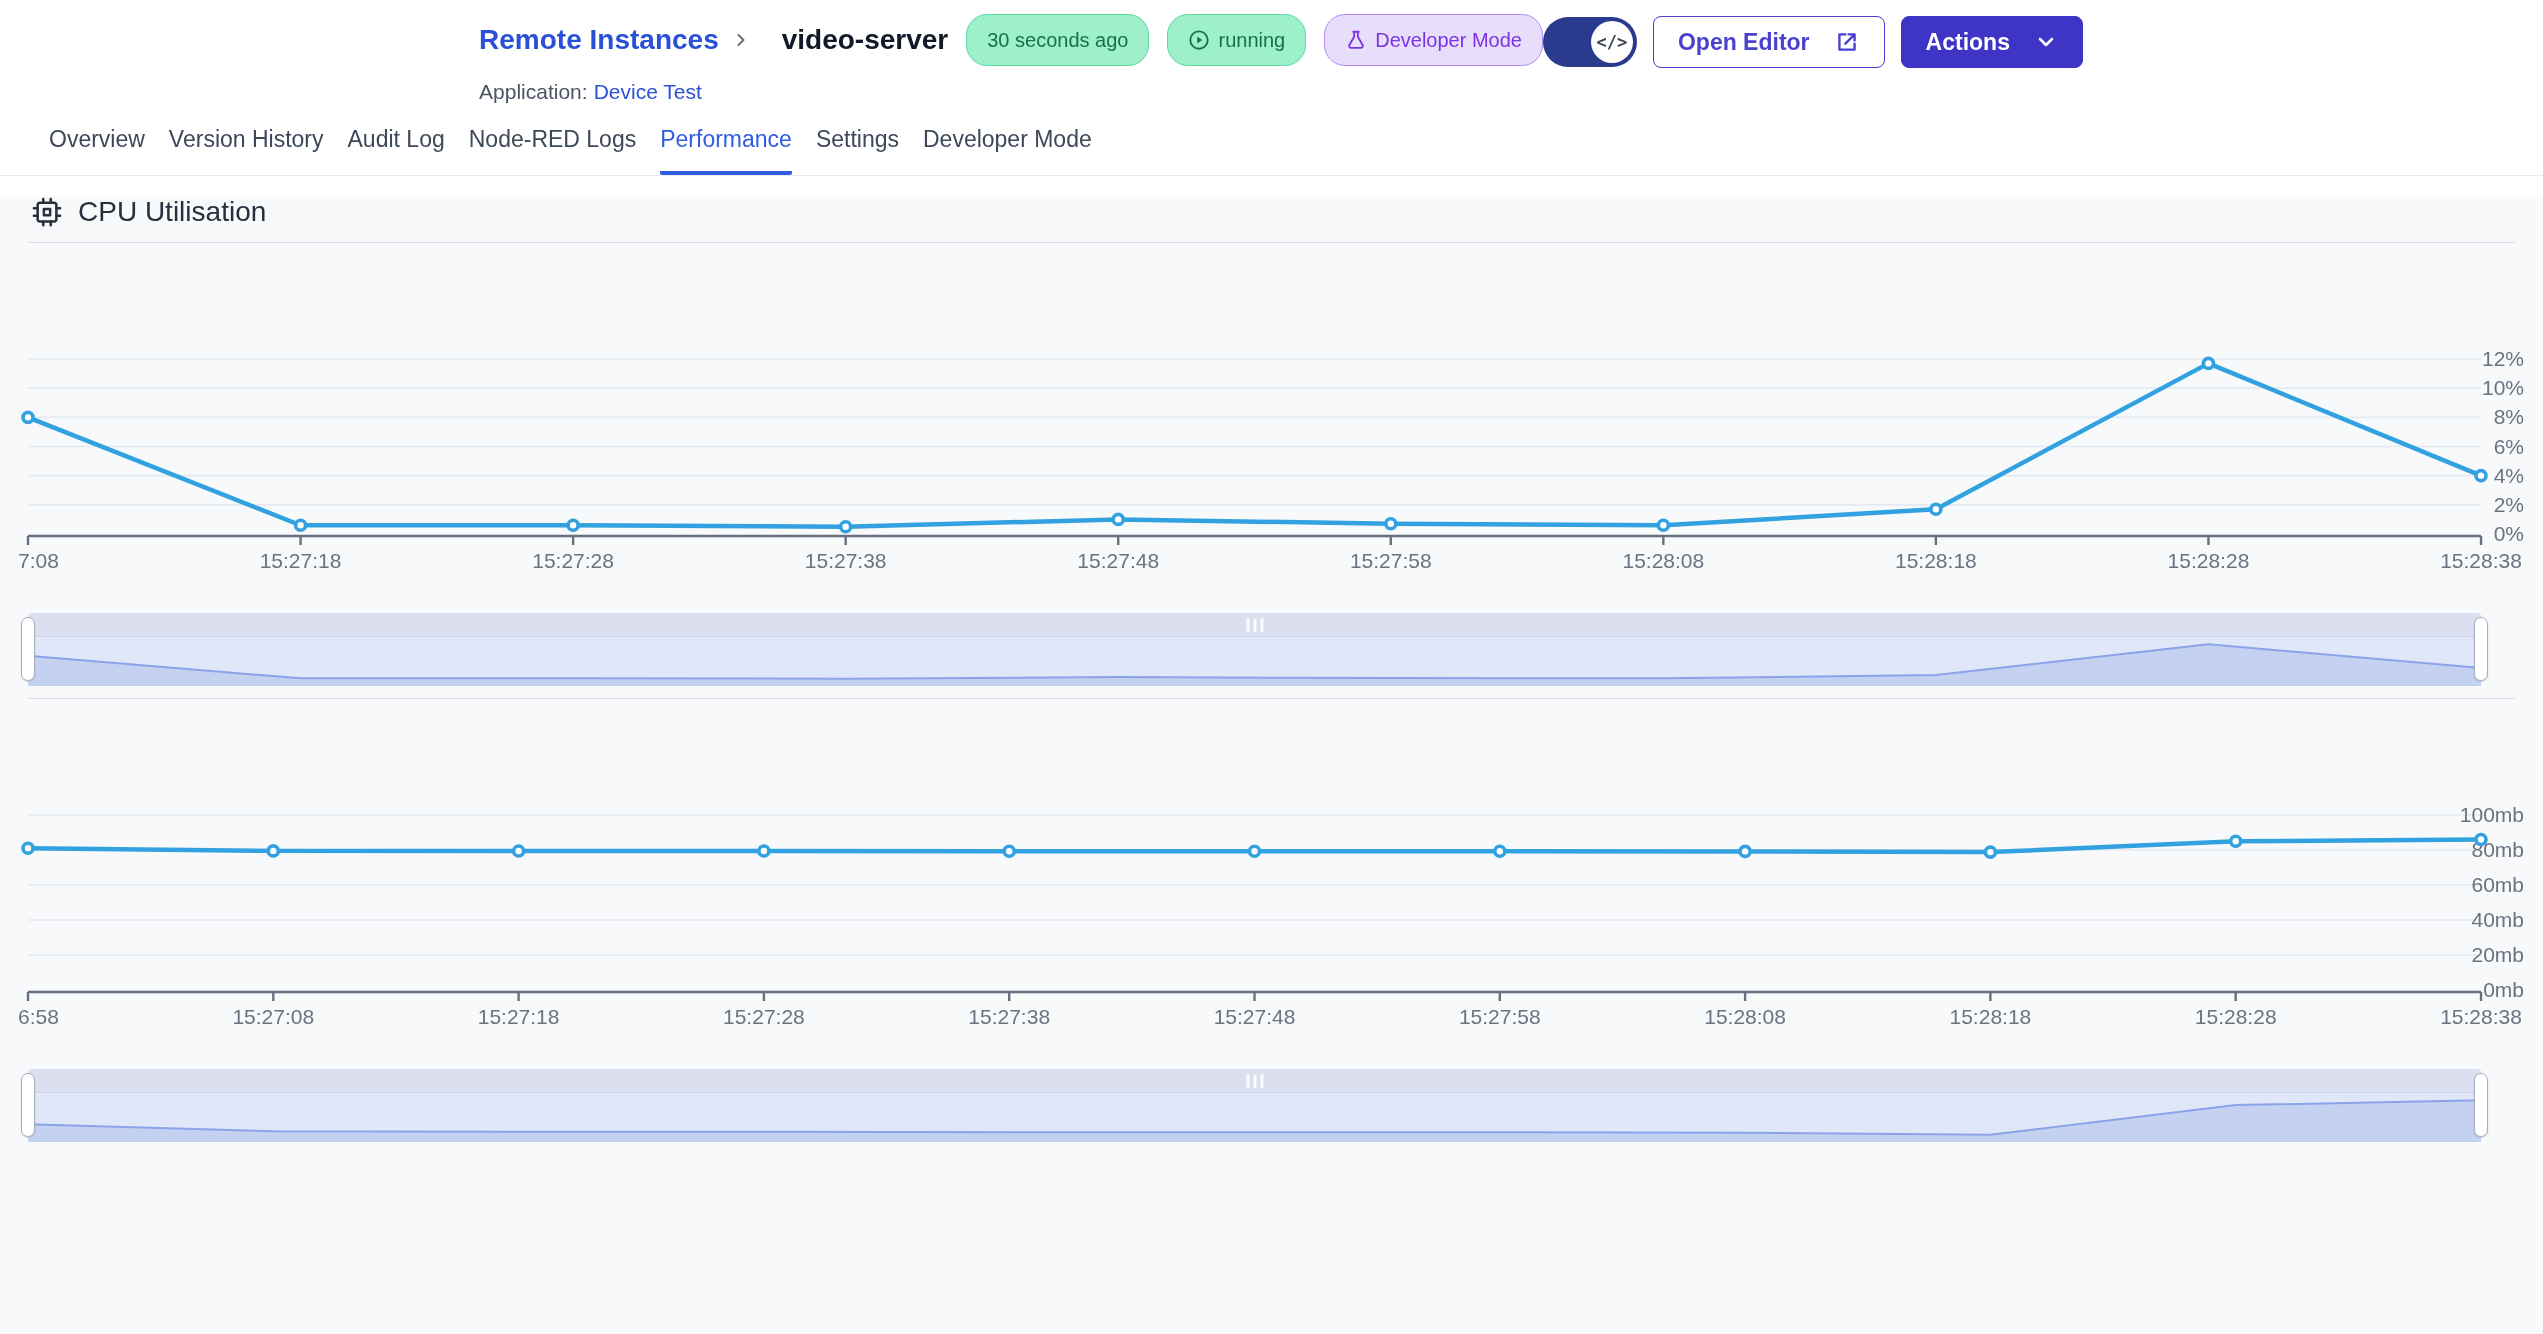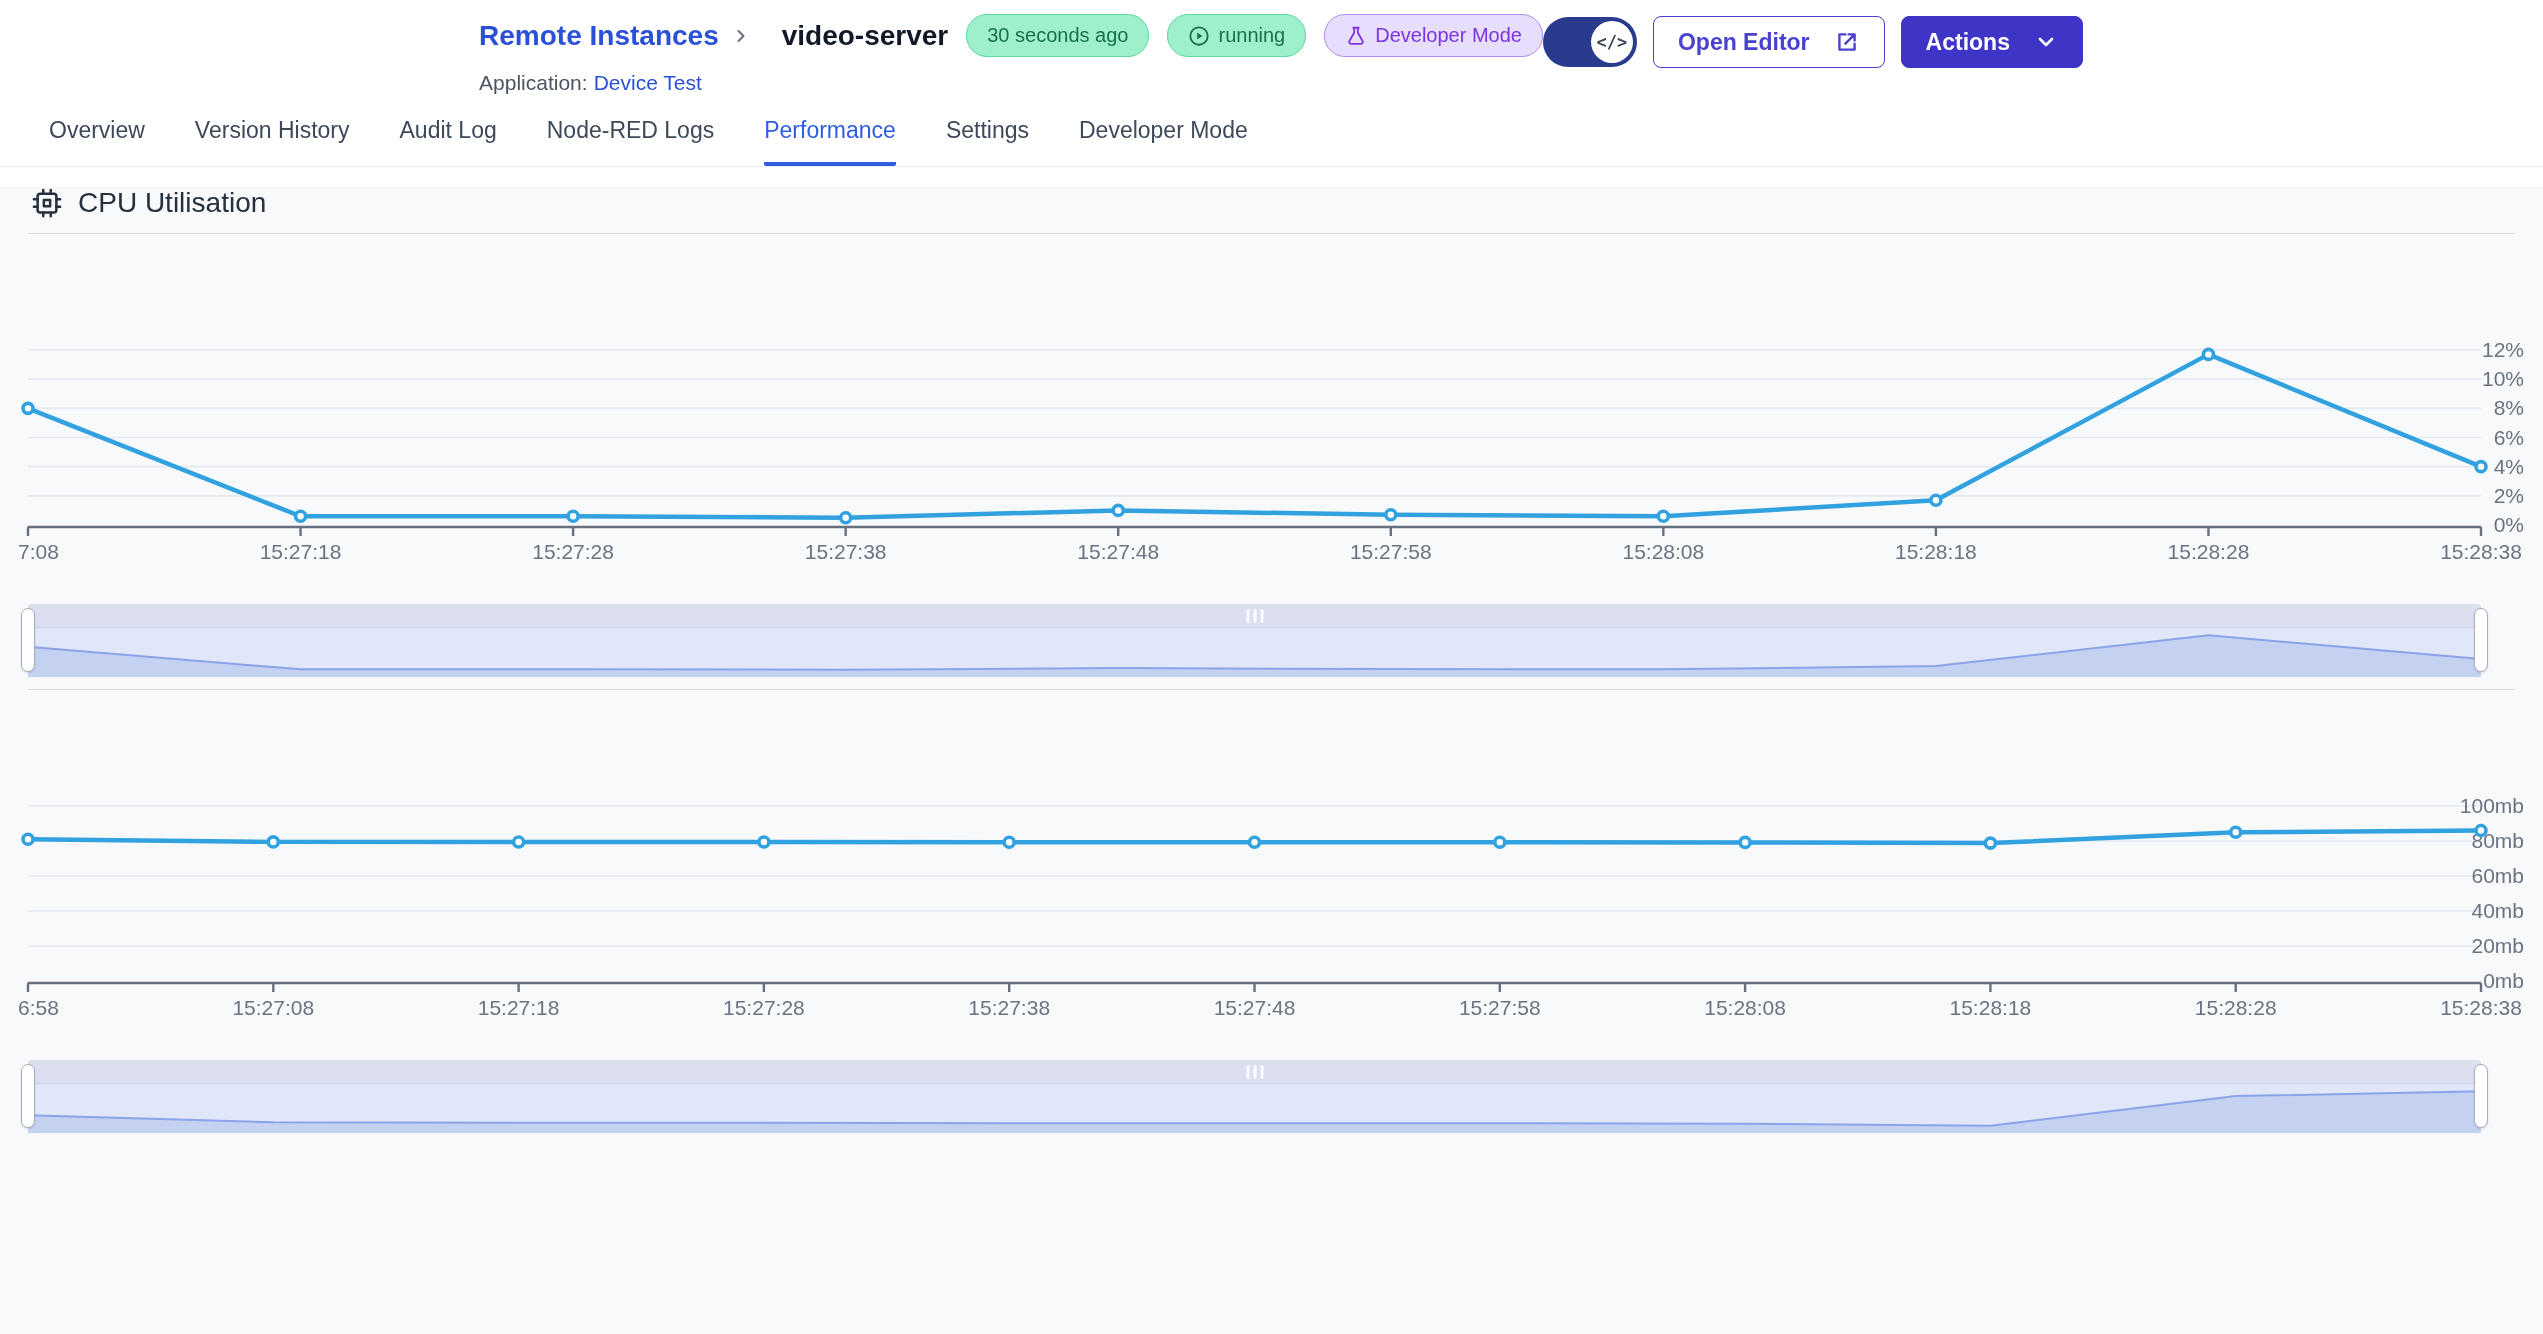--- a/index.html
+++ b/index.html
@@ -6,40 +6,40 @@
   html,body { width:2543px; height:1334px; overflow:hidden; background:#ffffff;
     font-family:"Liberation Sans", sans-serif; color:#1f2937; }
 
   
   .topbar { display:flex; justify-content:center; align-items:flex-start;
     padding:14px 30px 0 49px; background:#fff; }
   .breadcrumb-row { display:flex; align-items:center; gap:12px; }
   .crumb-link { color:#2b50d8; font-size:28px; font-weight:bold; text-decoration:none; cursor:pointer; }
   .crumb-sep { color:#6b7280; display:flex; align-items:center; }
   .crumb-current { color:#111827; font-size:28px; font-weight:bold;margin-left:19px; }
-  .badge { display:inline-flex; align-items:center; gap:8px; height:43px; padding:0 20px;
+  .badge { display:inline-flex; align-items:center; gap:8px; height:52px; padding:0 20px;
     border-radius:21px; font-size:20px; margin-left:6px; white-space:nowrap; }
   .badge.green { background:#9df0c9; color:#17714e; border:1.5px solid #5cd9a1; }
   .badge.purple { background:#e7defc; color:#7c33e4; border:1.5px solid #b18cf2; cursor:pointer; }
   .app-row { margin-top:14px; font-size:21px; color:#4b5563; }
   .app-row a { color:#2b50d8; text-decoration:none; cursor:pointer; margin-left:6px; }
 
   .topbar-right { display:flex; align-items:center; gap:16px; padding-top:2px; }
   .dm-toggle { width:94px; height:50px; border-radius:25px; background:#2a3b8d;
     position:relative; cursor:pointer; flex:none; }
   .dm-knob { position:absolute; right:4px; top:4px; width:42px; height:42px; border-radius:50%;
     background:#fff; display:flex; align-items:center; justify-content:center;
     color:#3c4454; font-size:17px; font-weight:bold; font-family:"DejaVu Sans Mono", monospace; }
   .btn { display:inline-flex; align-items:center; gap:24px; height:52px; padding:0 24px;
     border-radius:8px; font-size:23px; font-weight:bold; cursor:pointer; }
   .btn.outline { background:#fff; border:1.5px solid #4a41cf; color:#4a41cf; }
   .btn.solid { background:#3e34c6; border:1.5px solid #3e34c6; color:#fff; }
 
   
-  .tabs { display:flex; gap:50px; padding:22px 49px 0 49px; background:#fff;
+  .tabs { display:flex; gap:24px; padding:22px 49px 0 49px; background:#fff;
     border-bottom:1px solid #e8eaef; }
   .tab { font-size:23px; color:#3d4859; padding-bottom:18px; cursor:pointer;
     border-bottom:4px solid transparent; white-space:nowrap; }
   .tab.active { color:#2f5ce0; border-bottom-color:#2f5ce0; border-radius:2px; }
 
   
   .content { background:#f7f9fb; padding:0 28px; height:1158px; }
   .page-head { display:flex; align-items:baseline; gap:14px; padding:46px 0 22px 0;
     border-bottom:1px solid #d8dce2; }
   .page-title { font-size:27px; font-weight:bold; color:#323c4d; }

